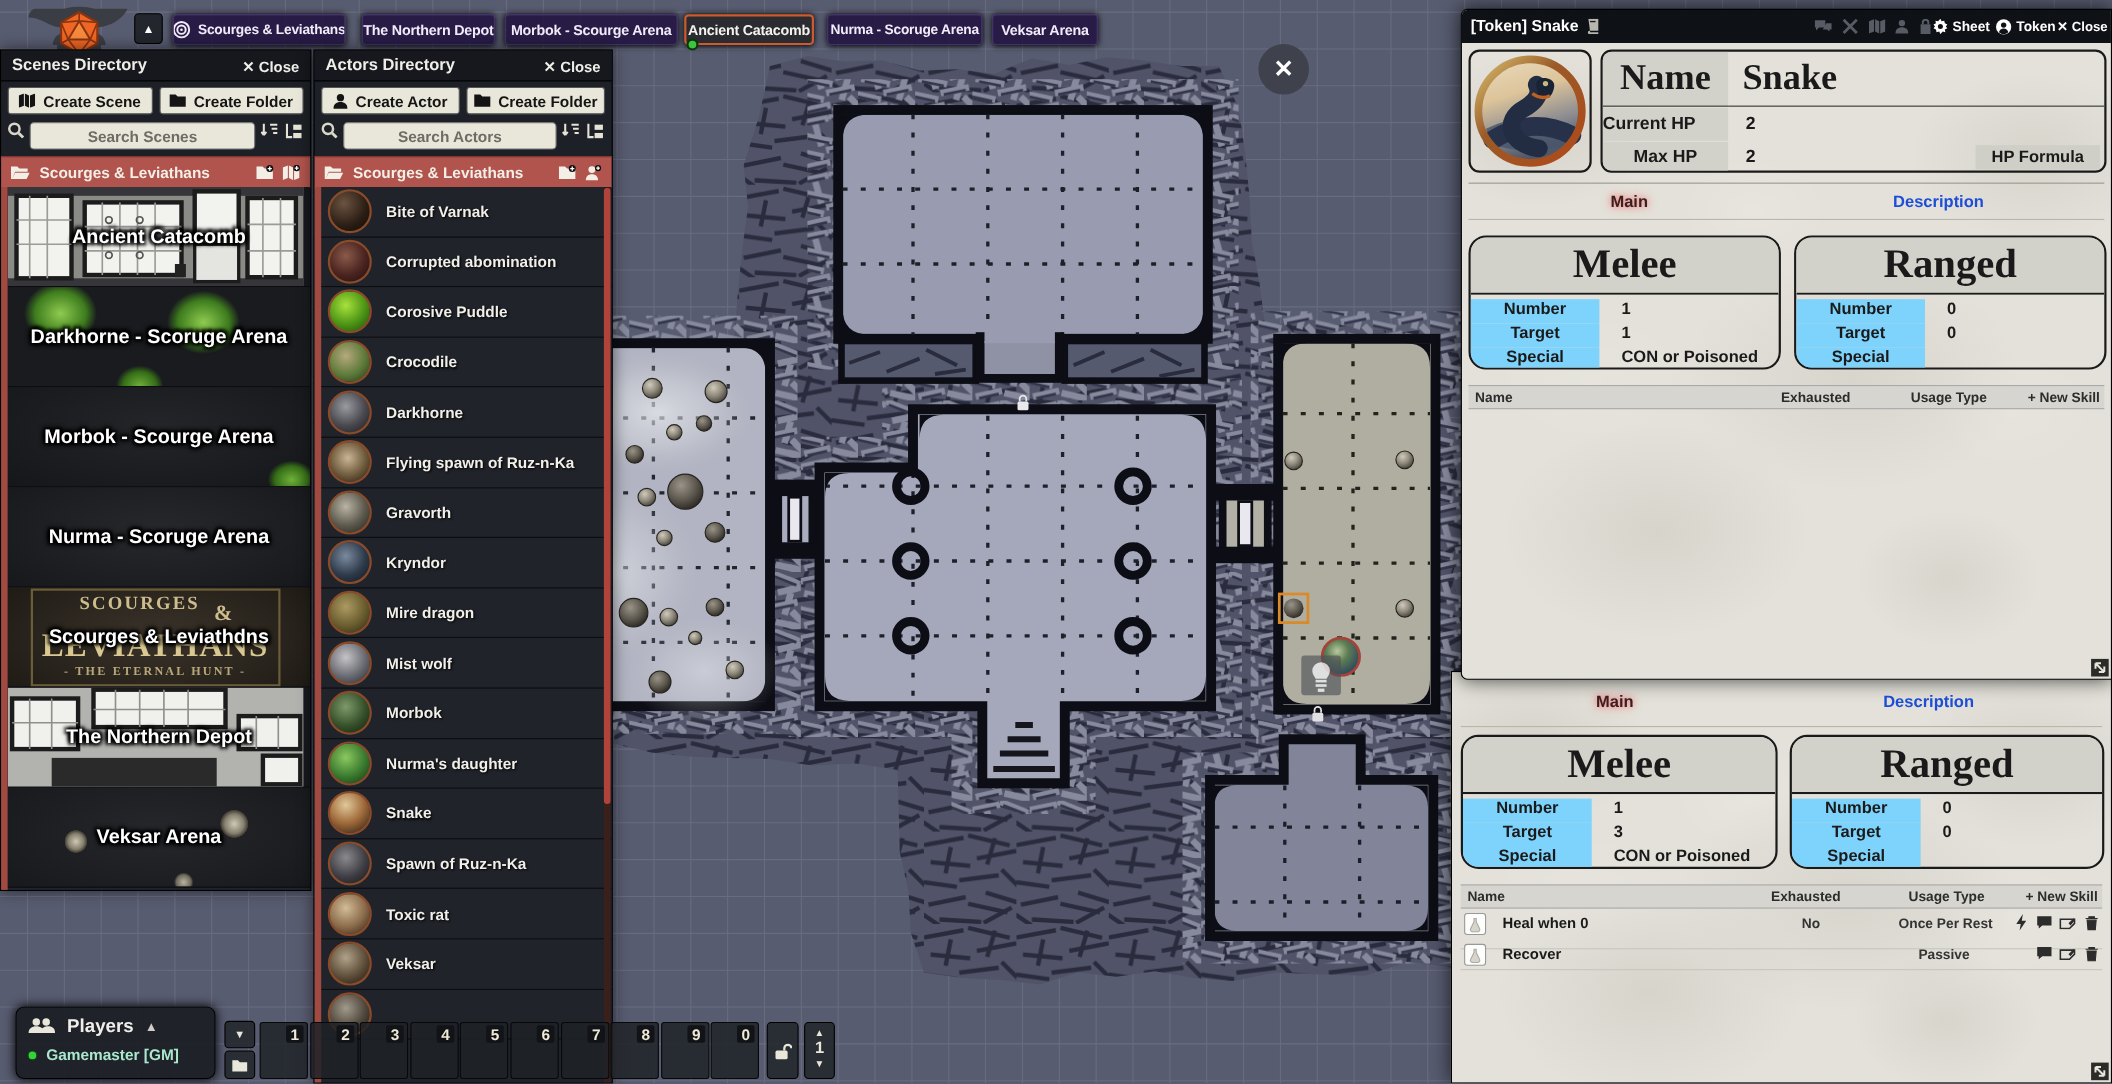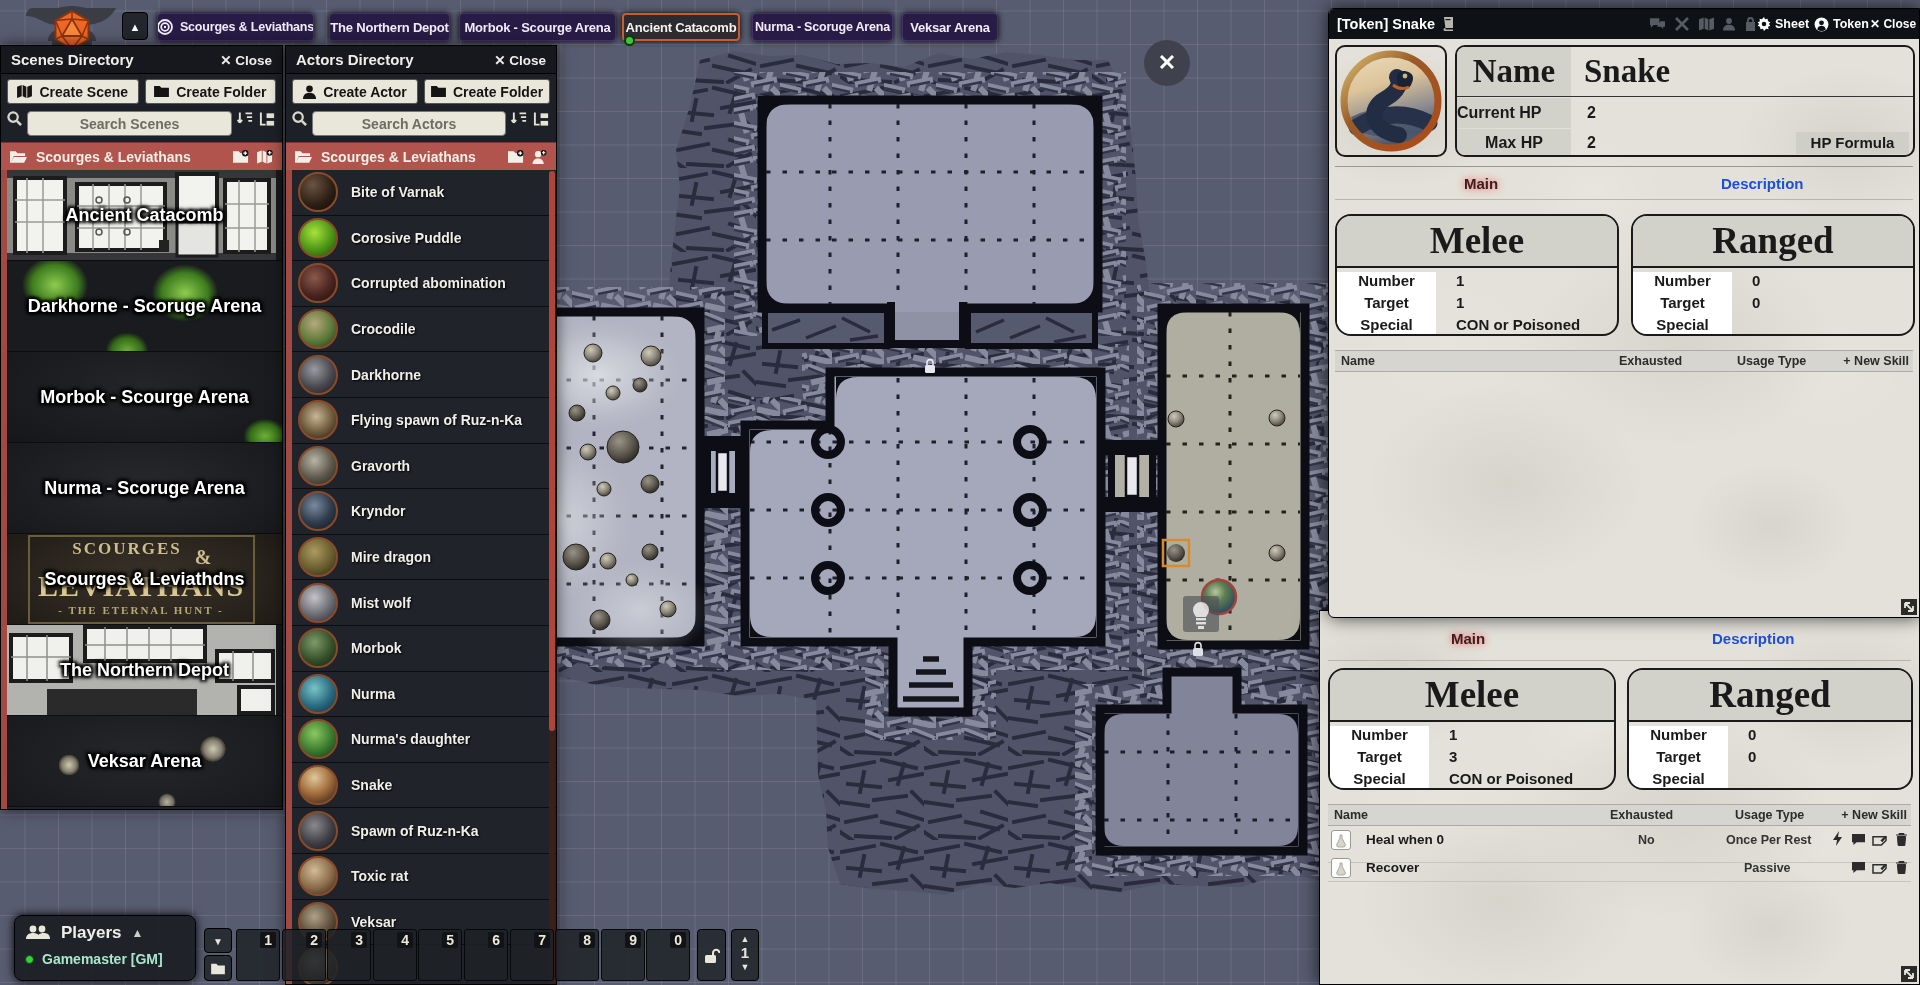--- a/index.html
+++ b/index.html
@@ -61,21 +61,21 @@
       radial-gradient(100px 70px at 45% 30%, rgba(255,255,255,.14), transparent 70%),
       radial-gradient(130px 90px at 20% 55%, rgba(255,255,255,.10), transparent 70%),
       radial-gradient(110px 80px at 85% 60%, rgba(255,255,255,.10), transparent 70%); }
   .card { position:absolute; border:2px solid #1a1a1a; border-radius:16px;
     background:transparent; overflow:hidden; }
   .cardhead { position:absolute; left:0; right:0; top:0; background:#d2d1ca;
     border-bottom:2px solid #1a1a1a; border-radius:7px 7px 0 0; text-align:center;
     font-family:"Liberation Serif", serif; font-weight:bold; color:#1a1a1a; }
   .statrow { position:absolute; display:flex; font-size:15px; font-weight:bold;
     color:#1a1a1a; }
-  .statlabel { width:99px; background:#ffffff; text-align:center; }
+  .statlabel { width:117px; background:#7dd3fc; text-align:center; }
   .statval { padding-left:20px; }
   .tabword { position:absolute; font-weight:bold; font-size:15px; color:#1d4ed8; }
   .tabmain { color:#3c2020; text-shadow:0 0 6px #f08080, 0 0 10px #f0a0a0; }
   .skillhdr { position:absolute; font-weight:bold; font-size:12.5px; color:#2c2c2c; }
 </style>
 </head>
 <body>
 <div id="stage">
 
 <svg class="abs" id="mapsvg" width="1920" height="985" viewBox="0 0 1920 985" style="left:0;top:0">
@@ -478,30 +478,30 @@
   </div>
 
   <div class="dirlist" id="actorlist" style="top:124px;border-left:6px solid #a04a42">
 
 <div class="actorrow">
           <div class="avatar" style="background:radial-gradient(circle at 35% 30%, #6b5340, #2a1d14 60%, #120c08)"></div>
           <div class="aname">Bite of Varnak</div>
         </div>
 
 <div class="actorrow">
+          <div class="avatar" style="background:radial-gradient(circle at 40% 35%, #8a5a4a, #4a2420 55%, #1c0e0c)"></div>
+          <div class="aname">Corrupted abomination</div>
+        </div>
+
+<div class="actorrow">
           <div class="avatar" style="background:radial-gradient(circle at 40% 35%, #a8e23c, #4d9416 55%, #1d4a06)"></div>
           <div class="aname">Corosive Puddle</div>
         </div>
 
 <div class="actorrow">
-          <div class="avatar" style="background:radial-gradient(circle at 40% 35%, #8a5a4a, #4a2420 55%, #1c0e0c)"></div>
-          <div class="aname">Corrupted abomination</div>
-        </div>
-
-<div class="actorrow">
           <div class="avatar" style="background:radial-gradient(circle at 40% 35%, #b7a97c, #5d7a3a 55%, #243415)"></div>
           <div class="aname">Crocodile</div>
         </div>
 
 <div class="actorrow">
           <div class="avatar" style="background:radial-gradient(circle at 40% 35%, #9a9aa2, #48484e 55%, #1a1a1e)"></div>
           <div class="aname">Darkhorne</div>
         </div>
 
 <div class="actorrow">
@@ -527,24 +527,20 @@
 <div class="actorrow">
           <div class="avatar" style="background:radial-gradient(circle at 40% 35%, #c4c4c8, #6a6a72 55%, #26262c)"></div>
           <div class="aname">Mist wolf</div>
         </div>
 
 <div class="actorrow">
           <div class="avatar" style="background:radial-gradient(circle at 40% 35%, #7e9a6a, #36502a 55%, #121e0e)"></div>
           <div class="aname">Morbok</div>
         </div>
 
-<div class="actorrow">
-          <div class="avatar" style="background:radial-gradient(circle at 40% 35%, #7ac4c8, #2a6a80 55%, #0e2836)"></div>
-          <div class="aname">Nurma</div>
-        </div>
 
 <div class="actorrow">
           <div class="avatar" style="background:radial-gradient(circle at 40% 35%, #8cc860, #3a7a2e 55%, #143210)"></div>
           <div class="aname">Nurma's daughter</div>
         </div>
 
 <div class="actorrow">
           <div class="avatar" style="background:radial-gradient(circle at 40% 30%, #e0c89a, #a06a3a 50%, #241a12)"></div>
           <div class="aname">Snake</div>
         </div>

